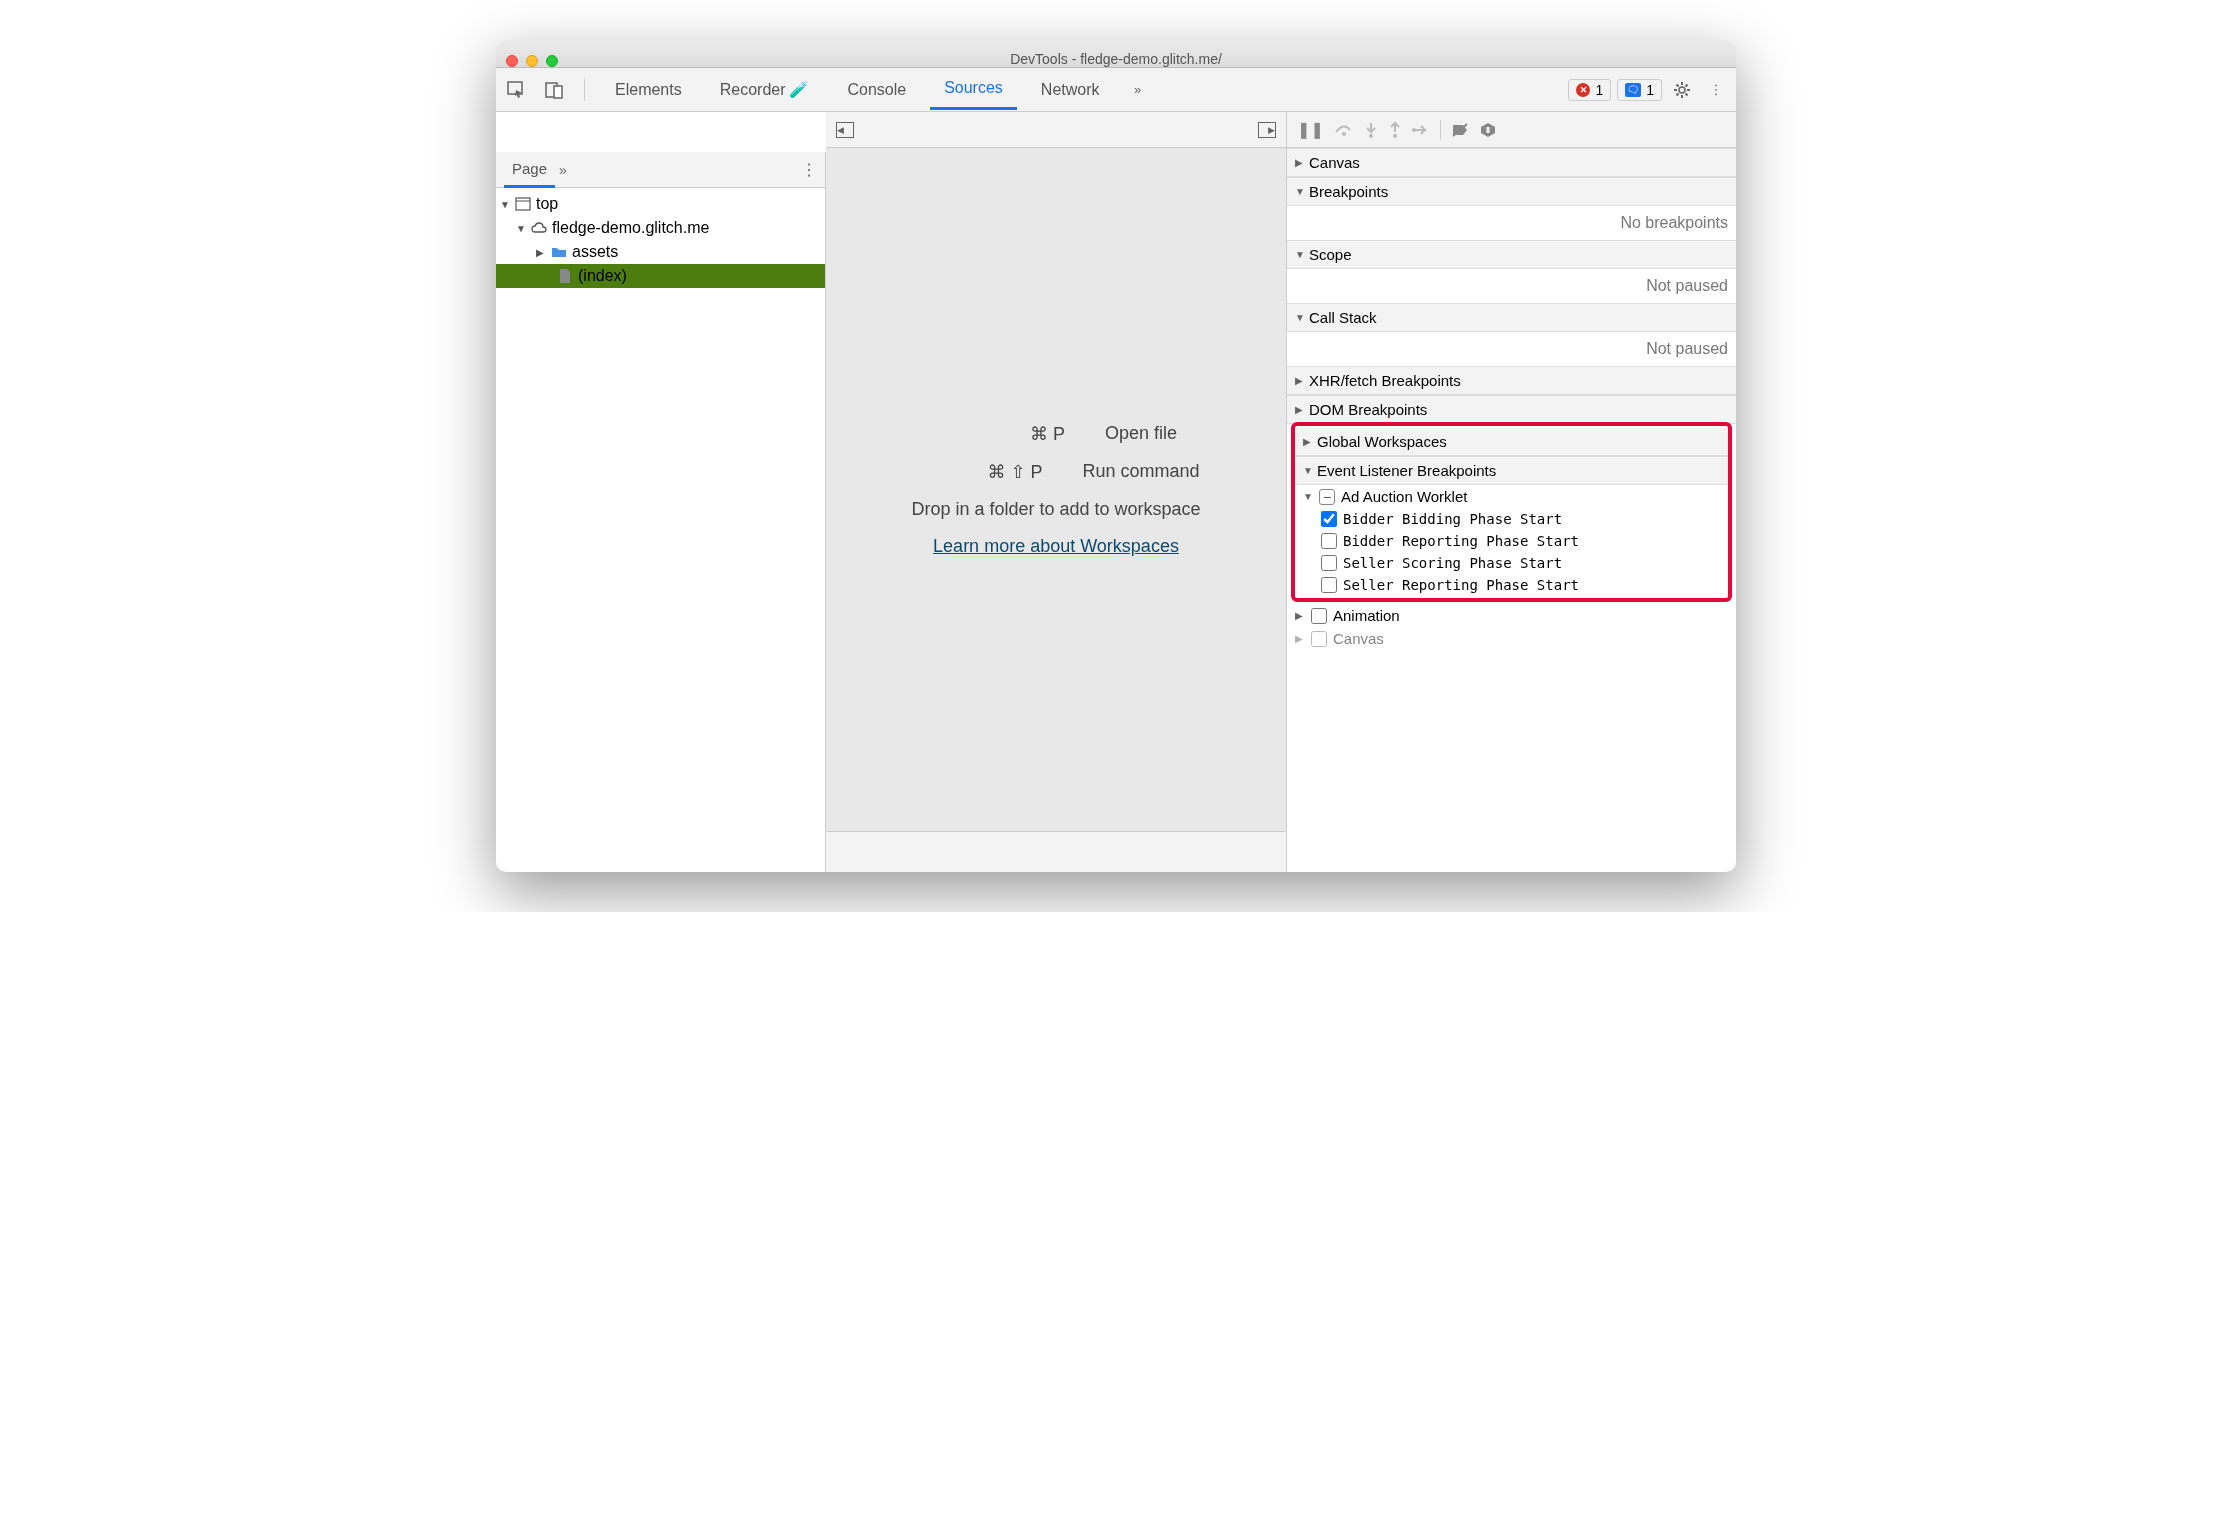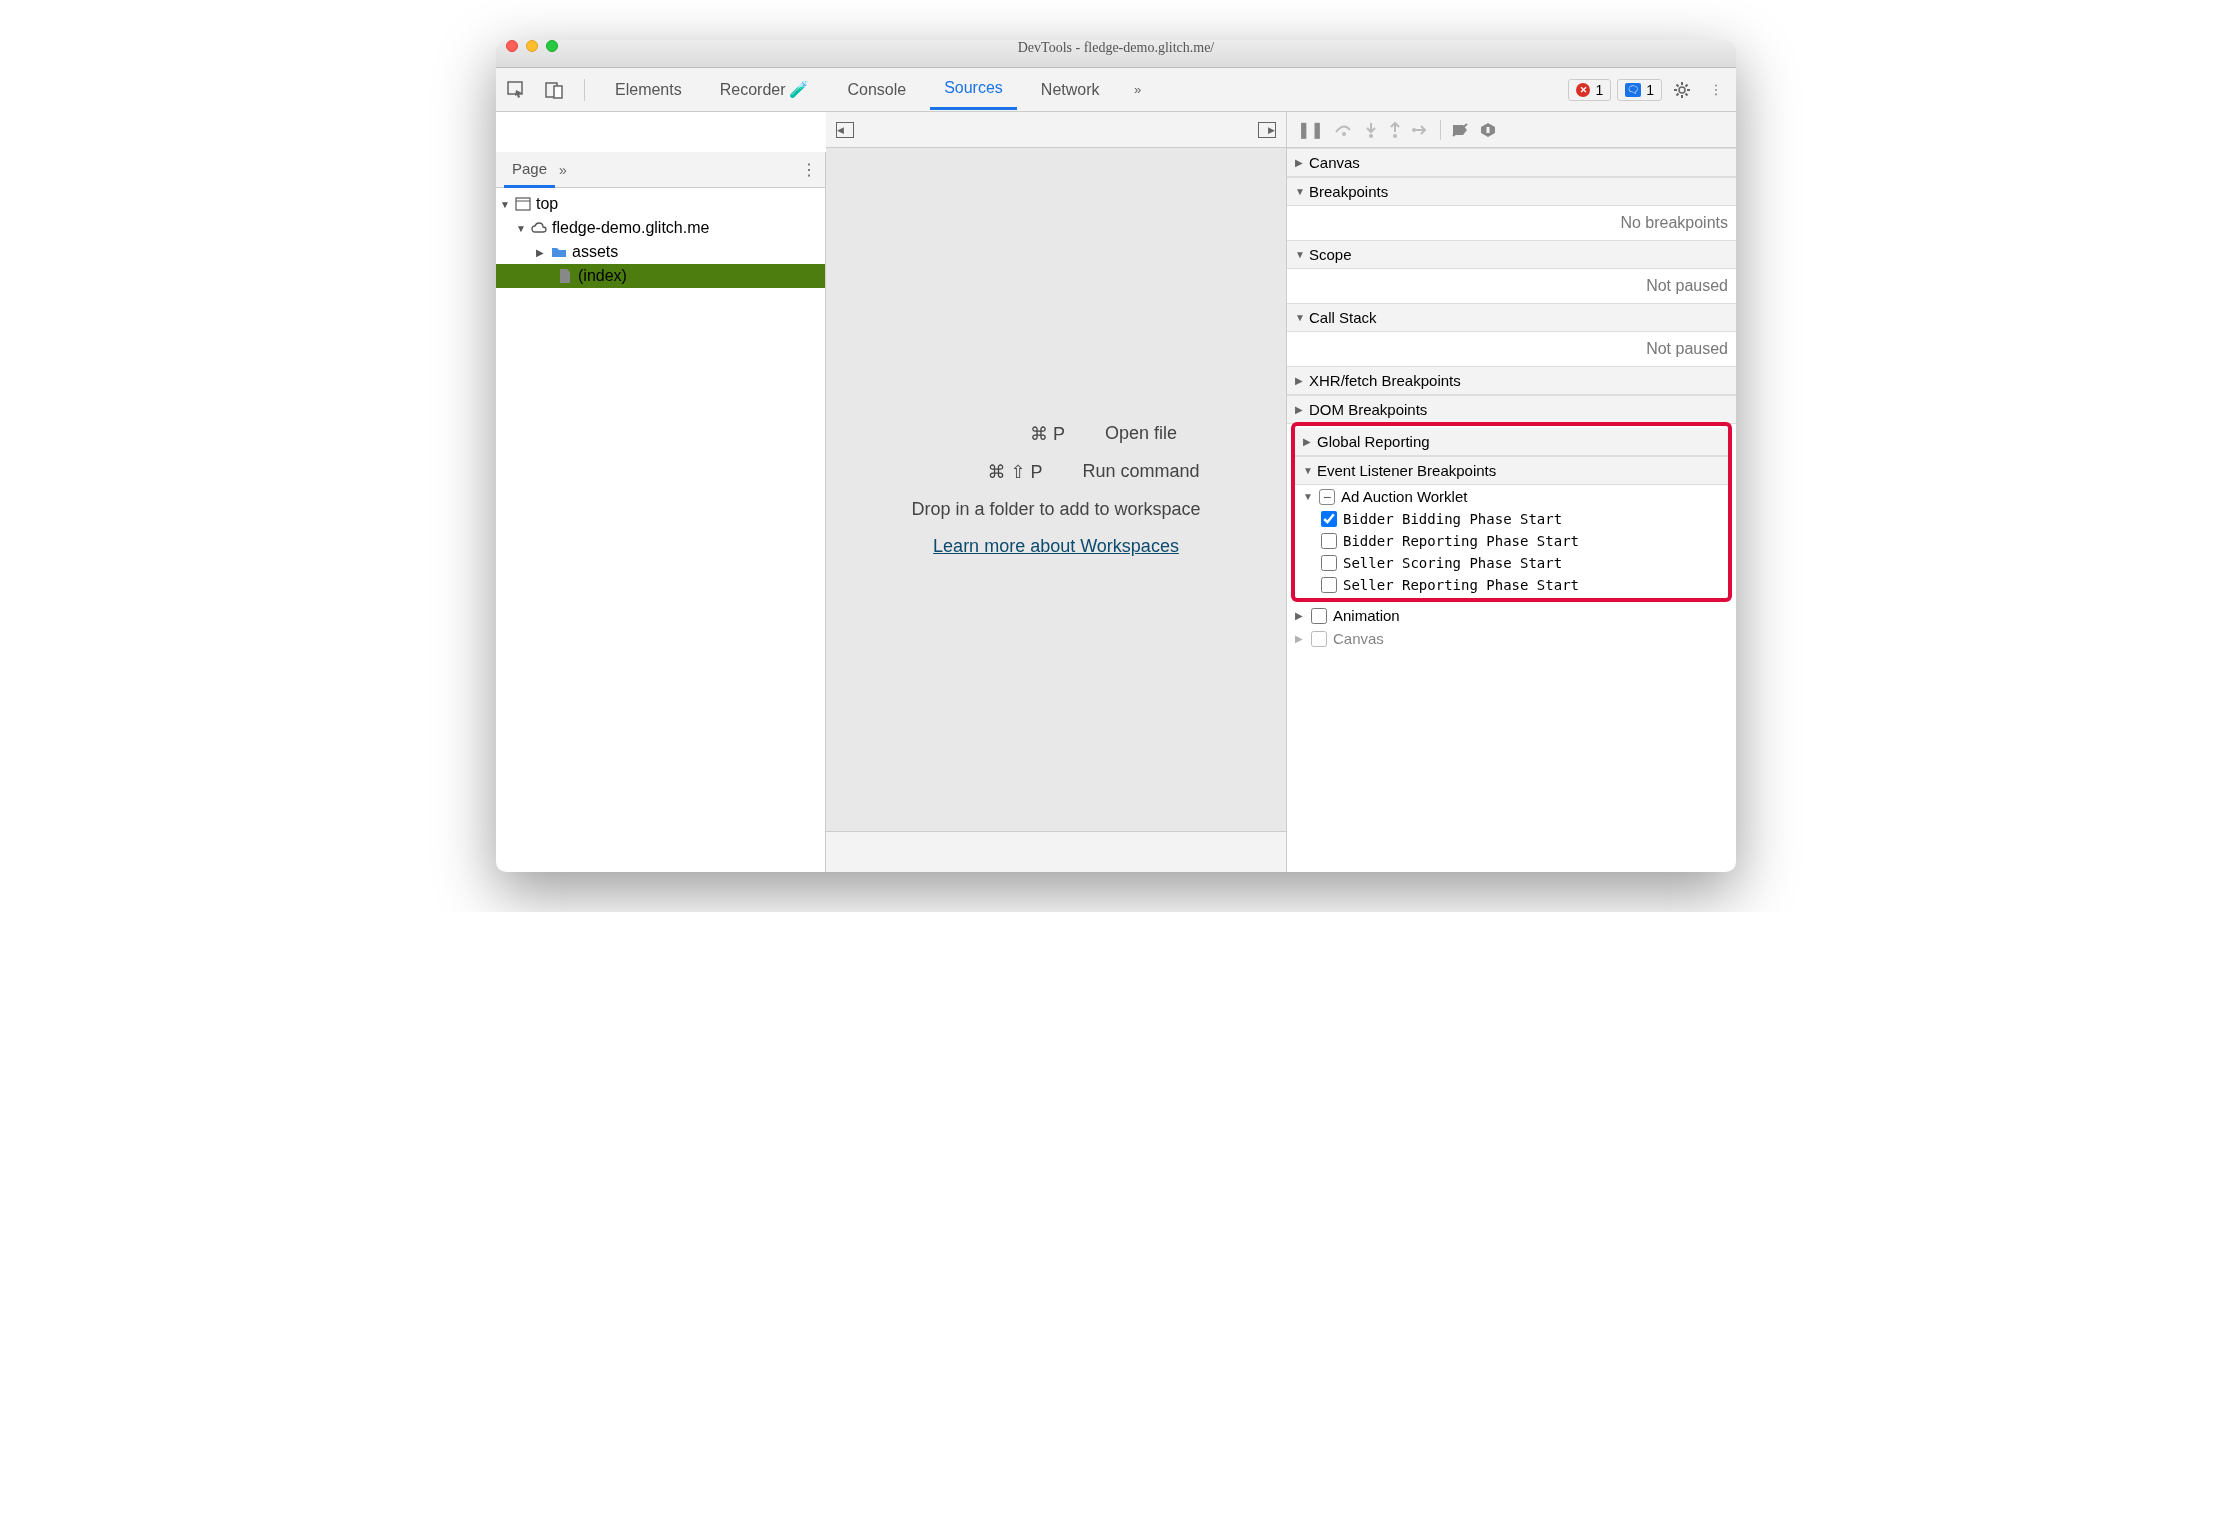--- a/index.html
+++ b/index.html
@@ -16,25 +16,24 @@
   width: 1240px;
   border-radius: 10px;
   box-shadow: 0 20px 60px rgba(0,0,0,0.4);
   overflow: hidden;
   background: #fff;
 }
 .titlebar {
   height: 28px;
   background: linear-gradient(to bottom, #ececec, #dcdcdc);
   display: flex;
-  align-items: flex-start;
+  align-items: flex-end;
   padding: 0 10px;
   position: relative;
   border-bottom: 1px solid #bdbdbd;
-  font-family: Liberation Serif, serif;
 }
 .traffic { display: flex; gap: 8px; }
 .light { width: 12px; height: 12px; border-radius: 50%; }
 .red { background: #ff5f56; border: 1px solid #e0443e; }
 .yellow { background: #ffbd2e; border: 1px solid #dea123; }
 .green { background: #27c93f; border: 1px solid #1aab29; }
 .title { position: absolute; left: 0; right: 0; text-align: center; font-size: 14px; color: #555; font-weight: 500; pointer-events: none; }
 .toolbar {
   height: 44px;
   display: flex;
@@ -292,21 +291,21 @@
           <span>XHR/fetch Breakpoints</span>
         </div>
       <div class="section-h">
           <span class="arr">▶</span>
           <span>DOM Breakpoints</span>
         </div>
 
       <div class="highlight-box">
         <div class="section-h" style="border-top:none;">
             <span class="arr">▶</span>
-            <span style="overflow:hidden;">Global Reporting</span>
+            <span style="overflow:hidden;">Global Workspaces</span>
           </div>
         <div class="section-h">
             <span class="arr">▼</span>
             <span>Event Listener Breakpoints</span>
           </div>
         <div class="list">
           <div class="chk-row cat">
             <span class="arr">▼</span>
             <span class="mixed">−</span>
             <span>Ad Auction Worklet</span>

